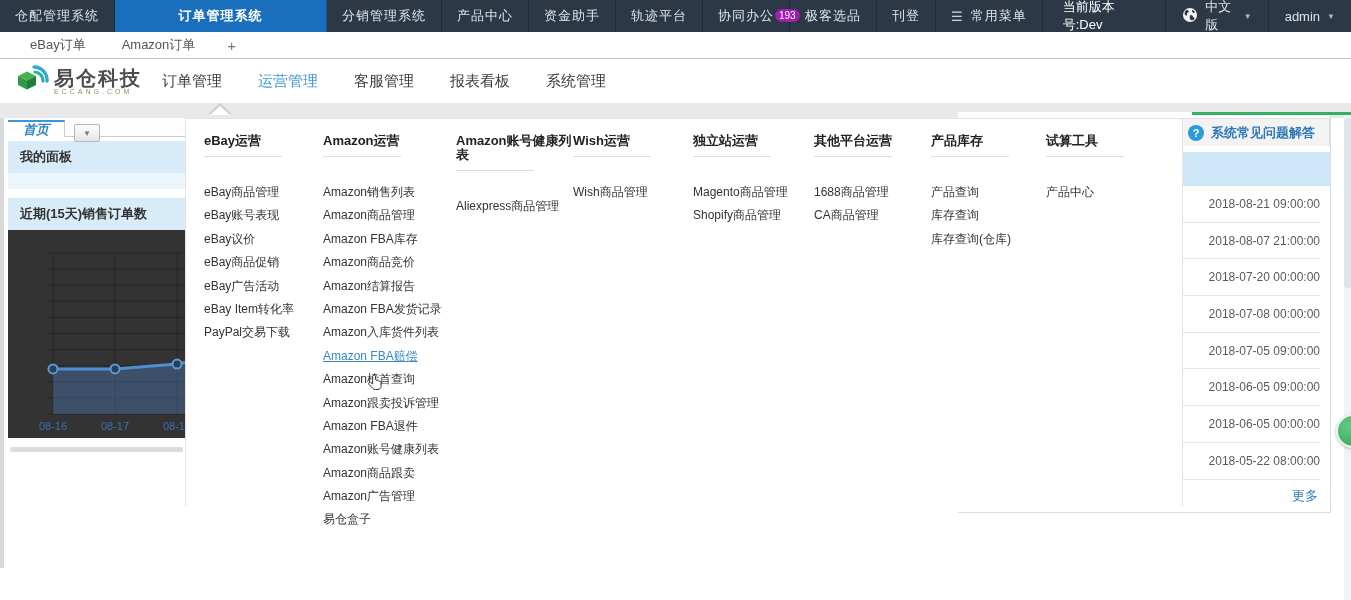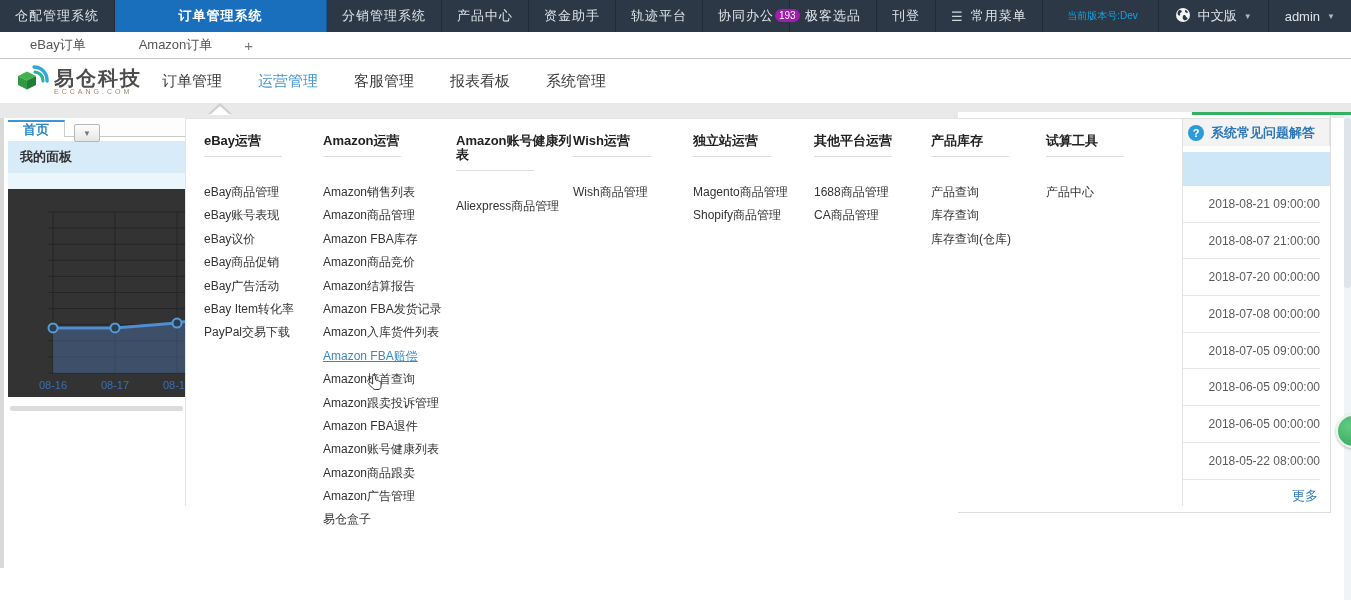--- a/index.html
+++ b/index.html
@@ -10,21 +10,21 @@
   .topbar { height:32px; background:#2c3845; display:flex; align-items:stretch; color:#dde3e8; }
   .tb-items { display:flex; align-items:stretch; }
   .tb-item { display:flex; align-items:center; padding:0 15px; font-size:13px; letter-spacing:1px;
     border-right:1px solid rgba(0,0,0,.22); cursor:pointer; position:relative; white-space:nowrap; }
   .tb-item.active { background:#1a6fbd; color:#fff; width:212px; justify-content:center; font-weight:bold; }
   .tb-label { position:relative; }
   .tb-badge { position:absolute; top:2px; margin-left:1px; background:#a21caf; color:#fff;
     font-size:10px; line-height:13px; padding:0 4px; border-radius:8px; letter-spacing:0; }
   .hamb { margin-right:7px; font-size:13px; color:#cfd6dd; }
   .tb-right { margin-left:auto; display:flex; align-items:stretch; }
-  .tb-version { display:flex; align-items:center; padding:0 20px; font-size:10px; color:#0ea5e9; }
+  .tb-version { display:flex; align-items:center; padding:0 20px; font-size:13px; color:#ffffff; }
   .tb-sect { display:flex; align-items:center; gap:7px; padding:0 16px; font-size:13px;
     border-left:1px solid rgba(0,0,0,.25); cursor:pointer; }
   .caret { font-size:8px; color:#aeb7bf; }
 
   
   .tabbar { height:27px; background:#fff; border-bottom:1px solid #c6c6c6; display:flex;
     align-items:center; padding-left:12px; }
   .page-tab { padding:0 18px; font-size:13px; color:#555; line-height:26px; cursor:pointer; }
   .add-tab { padding:0 14px; color:#777; font-size:15px; cursor:pointer; }
 
@@ -37,21 +37,21 @@
   .brand-sub { font-size:7px; color:#9a8a6a; letter-spacing:3px; }
   .main-nav { display:flex; margin-left:20px; gap:36px;font-family:Liberation Serif, serif; }
   .main-nav-item { font-size:15px; color:#3c3c3c; cursor:pointer; white-space:nowrap; }
   .main-nav-item.active { color:#4497d3; }
 
   .gray-strip { position:absolute; left:0; top:103px; width:1351px; height:15px; background:#e9e9e9; }
   .left-strip { position:absolute; left:0; top:118px; width:4px; height:450px; background:#d9d9d9; }
 
   
   .sidebar { position:absolute; left:8px; top:118px; width:177px; }
-  .sb-tabs { height:19px; position:relative; border-bottom:1px solid #c9c9c9; background:#fdfdfd; }
+  .sb-tabs { height:19px; position:relative; border-bottom:1px solid #c9c9c9; background:#fdfdfd;font-style:italic; }
   .sb-home-tab { position:absolute; left:0; top:2px; bottom:-1px; width:57px; background:#fff;
     border-top:2px solid #3d95d3; border-right:1px solid #ccc; color:#2e86c1; font-weight:bold;
     font-size:13px; display:flex; align-items:center; justify-content:center; cursor:pointer; }
   .sb-drop-btn { position:absolute; left:66px; top:6px; width:26px; height:18px;
     background:linear-gradient(#fdfdfd,#e6e6e6); border:1px solid #b7b7b7; border-radius:2px;
     display:flex; align-items:center; justify-content:center; color:#777; font-size:8px; cursor:pointer; }
   .sb-band { background:#d7ebf8; font-size:13px; font-weight:bold; color:#333;
     padding:16px 12px; display:flex; align-items:center; cursor:pointer; }
   .band1 { margin-top:4px; height:24px; }
   .band1-sub { height:16px; background:#eaf5fc; }
@@ -153,21 +153,21 @@
       <span class="caret">▼</span>
     </div>
     <div class="tb-sect">
       <span>admin</span>
       <span class="caret">▼</span>
     </div>
   </div>
 </div>
 
 <div class="tabbar">
-  <div style="display:flex;gap:17px;">
+  <div style="display:flex;">
       <div class="page-tab">eBay订单</div>
       <div class="page-tab">Amazon订单</div>
     </div>
   <div class="add-tab">+</div>
 </div>
 
 <div class="logobar">
   <div class="brand">
     <span>
       <svg viewBox="0 0 36 34">
@@ -197,20 +197,21 @@
 
 <div class="sidebar">
   <div class="sb-tabs">
     <div class="sb-home-tab">首页</div>
     <div class="sb-drop-btn">
       <span>▼</span>
     </div>
   </div>
   <div class="sb-band band1">我的面板</div>
   <div class="band1-sub"></div>
+  <div class="sb-band band2">近期(15天)销售订单数</div>
   <div class="chart-box">
     <svg id="chart-svg" width="177" height="208">
         <rect x="0" y="0" width="177" height="208" fill="#333"></rect>
         <line x1="40" y1="23" x2="177" y2="23" stroke="#262626" stroke-width="1"></line>
         <line x1="40" y1="39.1" x2="177" y2="39.1" stroke="#262626" stroke-width="1"></line>
         <line x1="40" y1="55.2" x2="177" y2="55.2" stroke="#262626" stroke-width="1"></line>
         <line x1="40" y1="71.3" x2="177" y2="71.3" stroke="#262626" stroke-width="1"></line>
         <line x1="40" y1="87.4" x2="177" y2="87.4" stroke="#262626" stroke-width="1"></line>
         <line x1="40" y1="103.5" x2="177" y2="103.5" stroke="#262626" stroke-width="1"></line>
         <line x1="40" y1="119.6" x2="177" y2="119.6" stroke="#262626" stroke-width="1"></line>

